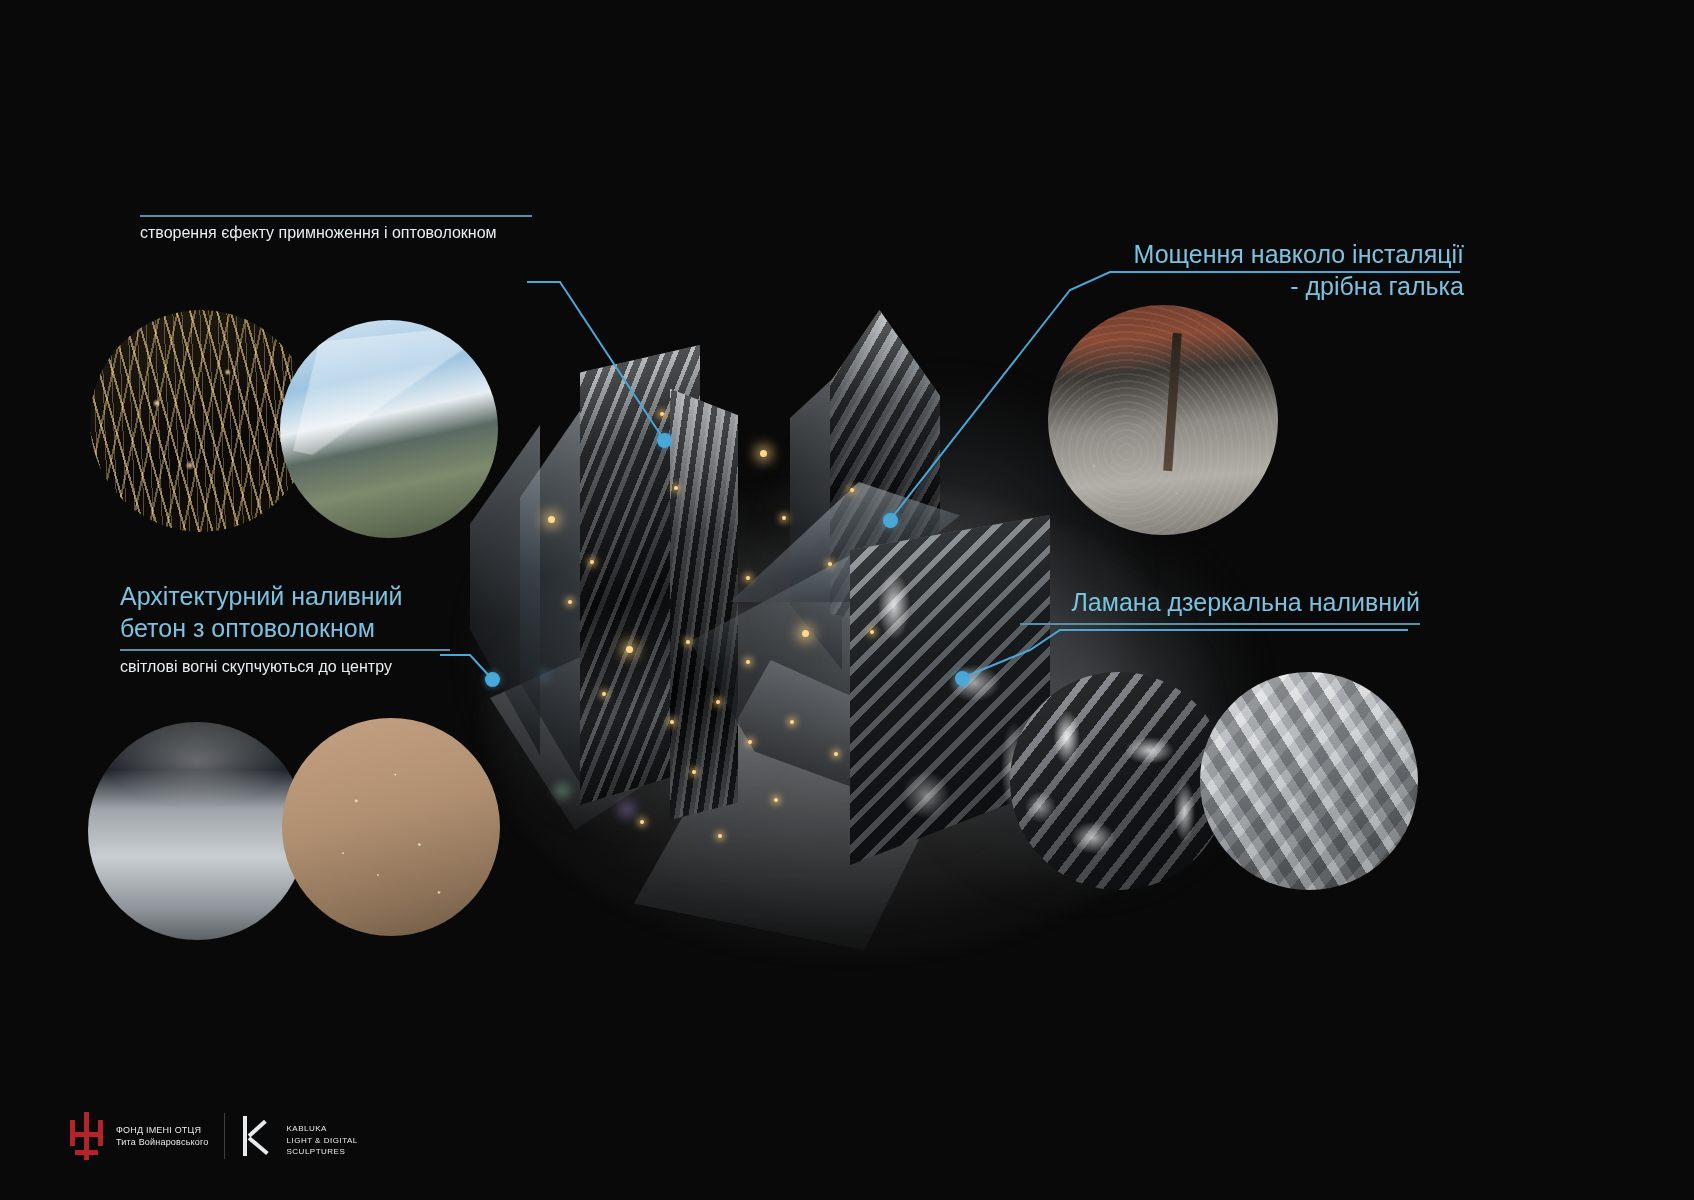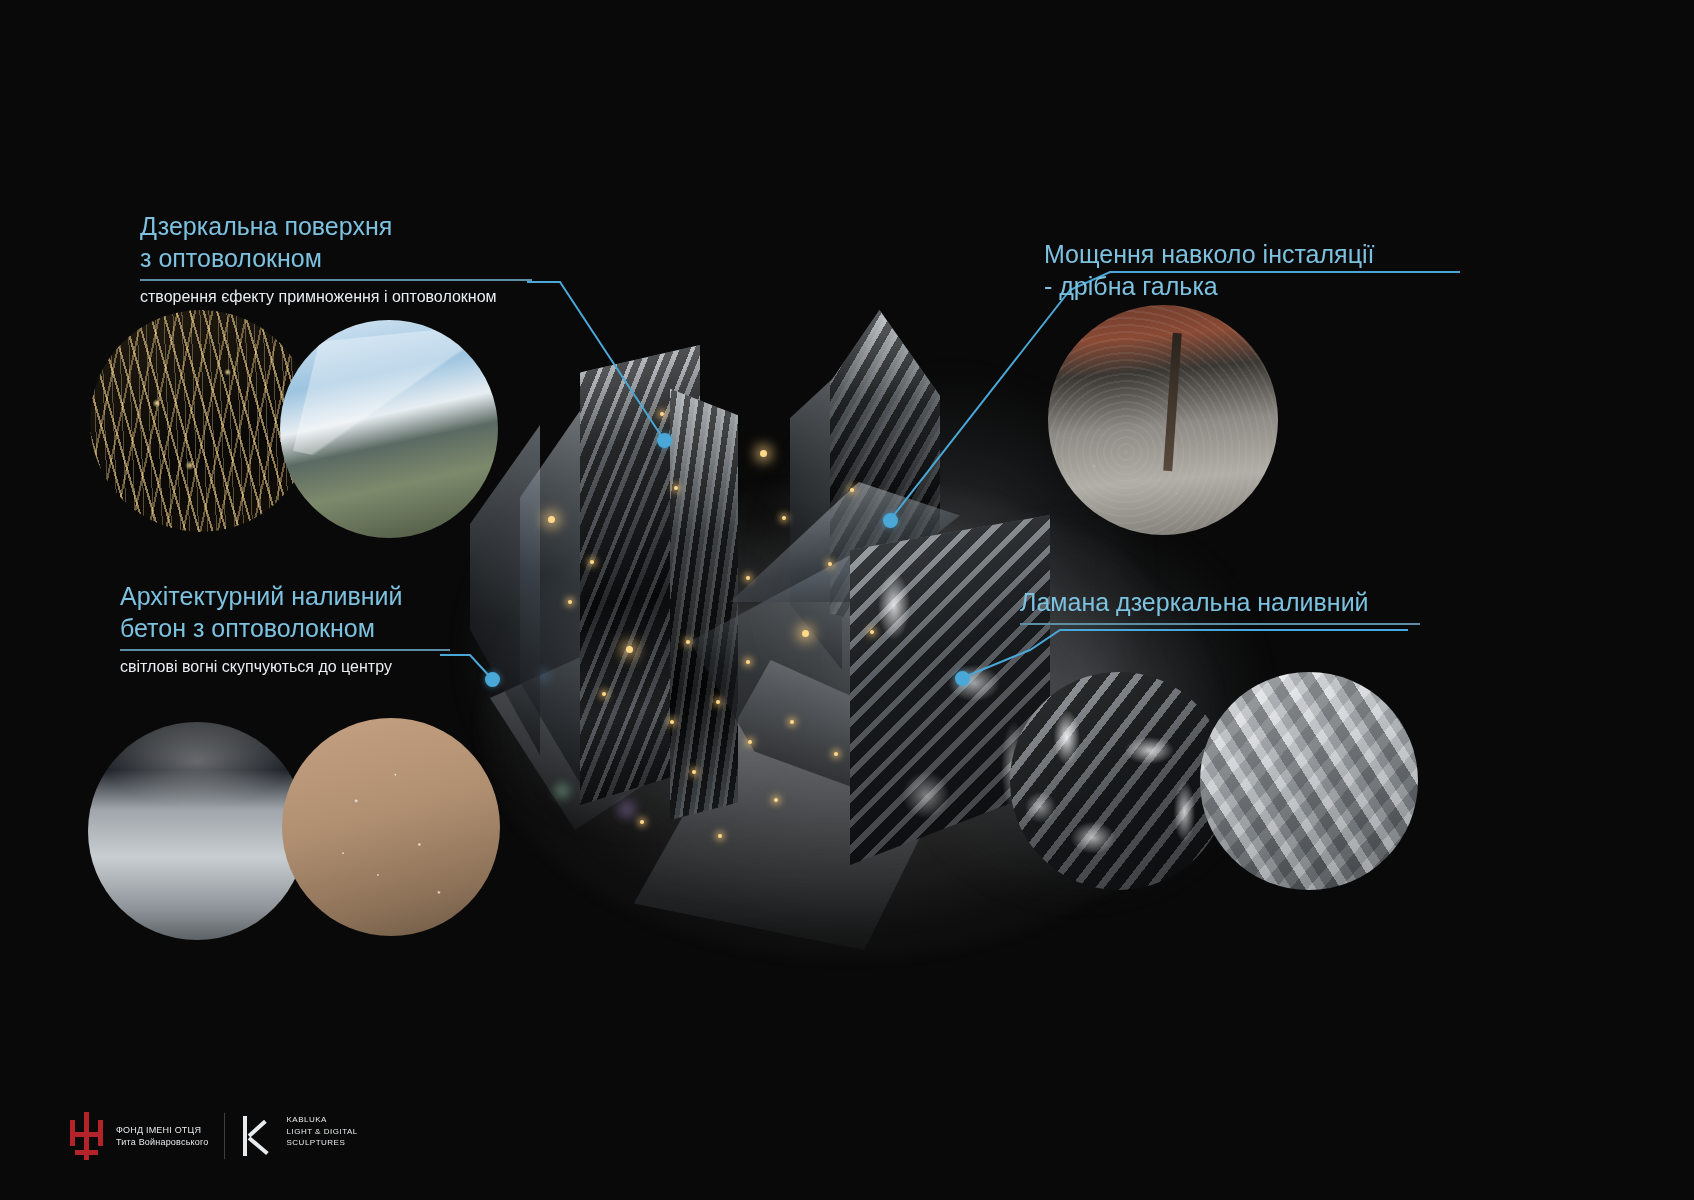--- a/index.html
+++ b/index.html
@@ -176,21 +176,21 @@
   .annot .a-rule {
     height: 2px;
     background: #5a8fa6;
     margin: 5px 0 6px 0;
   }
   .annot .a-desc {
     color: #e9eef2;
     font-size: 16px;
     line-height: 1.3;
   }
-  .annot.right { text-align: left; }
+  .annot.right { text-align: right; }
 
   
   .leader { position: absolute; pointer-events: none; }
   .dot {
     position: absolute;
     width: 15px; height: 15px;
     border-radius: 50%;
     background: #4aa8d8;
     box-shadow: 0 0 6px rgba(74,168,216,0.6);
   }
@@ -271,21 +271,21 @@
 
   
   .footer { position: absolute; left: 66px; bottom: 40px; display: flex; align-items: center; gap: 16px; }
   .logo-fund { display: flex; align-items: center; gap: 10px; }
   .fund-mark { width: 40px; height: 48px; position: relative; }
   .fund-mark i {
     position: absolute; background: #b5232a; display: block;
   }
   .fund-txt { color: #e6e9ec; font-size: 9px; line-height: 1.35; letter-spacing: 0.2px; }
   .logo-sep { width: 1px; height: 46px; background: #3c4044; }
-  .logo-kab { display: flex; align-items: flex-start; gap: 9px; }
+  .logo-kab { display: flex; align-items: flex-end; gap: 9px; }
   .kab-mark { width: 36px; height: 44px; position: relative; }
   .kab-mark span {
     position: absolute; background: #e8ebee; display: block;
   }
   .kab-txt { color: #e6e9ec; font-size: 8px; line-height: 1.45; letter-spacing: 0.5px; }
 </style>
 </head>
 <body>
 
 <div class="slide">
@@ -352,22 +352,20 @@
     <polyline points="440,655 470,655 492,679" fill="none" stroke="#4aa8d8" stroke-width="2"></polyline>
     <polyline points="1408,630 1060,630 1030,650 962,678" fill="none" stroke="#4aa8d8" stroke-width="2"></polyline>
   </svg>
 
   <div class="dot" style="left:657px; top:433px;"></div>
   <div class="dot" style="left:883px; top:513px;"></div>
   <div class="dot" style="left:485px; top:672px;"></div>
   <div class="dot" style="left:955px; top:671px;"></div>
 
   <div class="annot" style="left:140px; top:210px; width:392px;">
-    <div class="a-title">Дзеркальна поверхня
-з оптоволокном</div>
     <div class="a-rule"></div>
     <div class="a-desc">створення єфекту примноження і оптоволокном</div>
   </div>
 
   <div class="annot right" style="left:1044px; top:238px; width:420px;">
     <div class="a-title">Мощення навколо інсталяції
 - дрібна галька</div>
   </div>
 
   <div class="annot" style="left:120px; top:580px; width:330px;">

